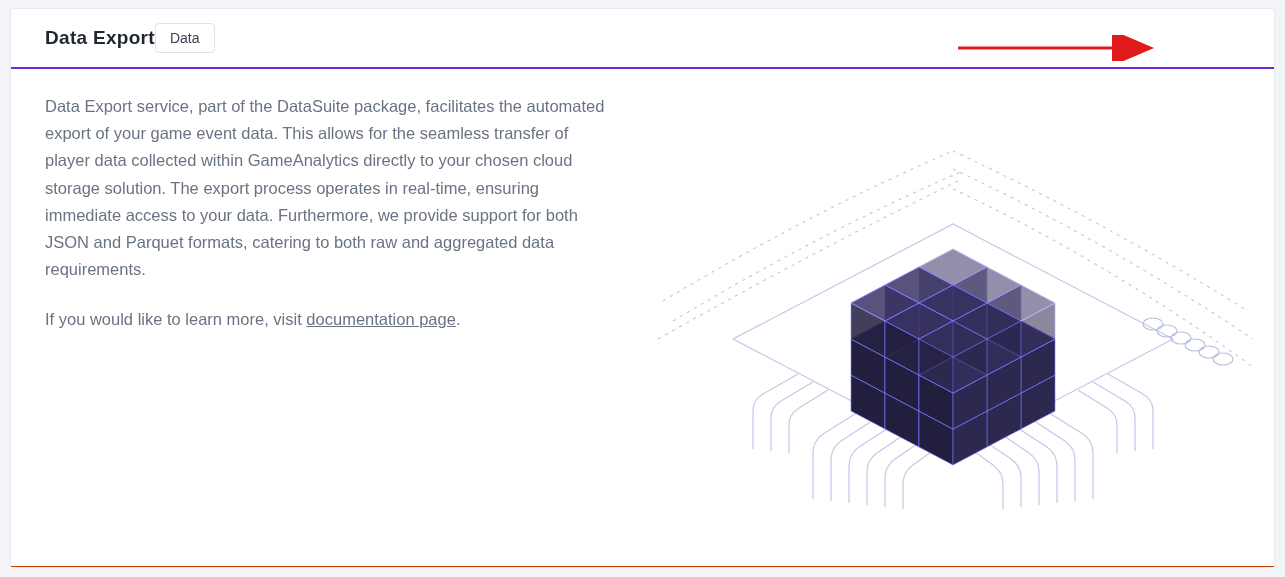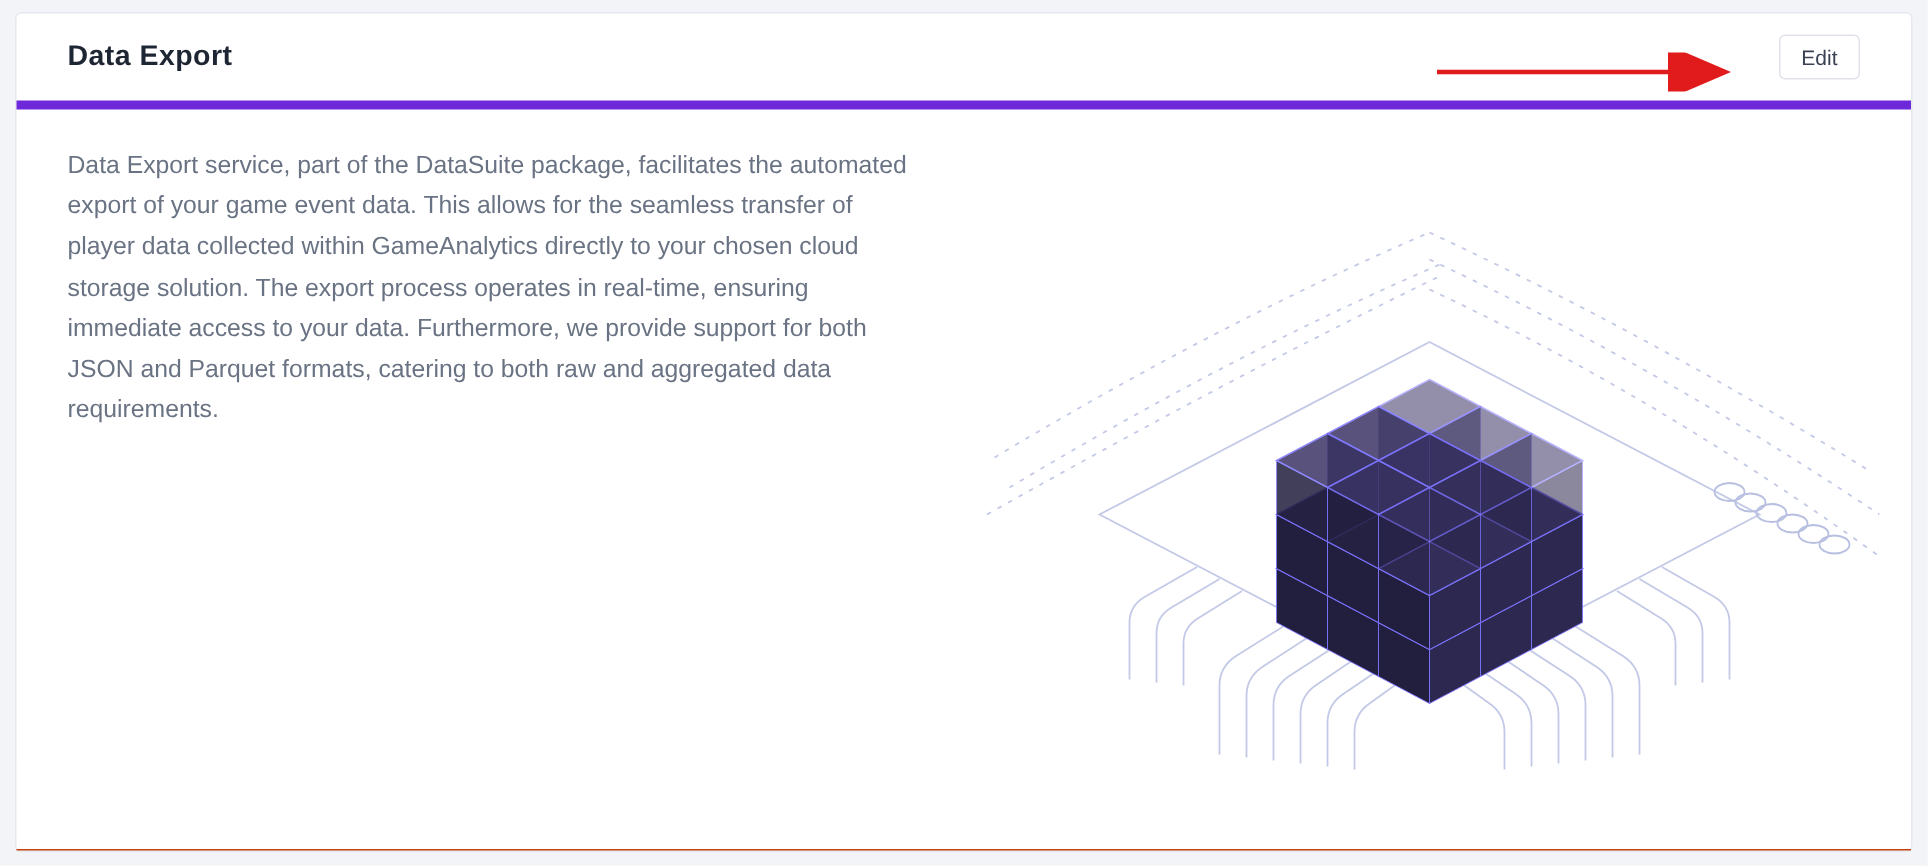--- a/index.html
+++ b/index.html
@@ -1,51 +1,54 @@
 <!DOCTYPE html>
 <html><head>
 <meta charset="utf-8">
 <style>
 html,body{margin:0;padding:0;background:#f3f4f7;font-family:'Segoe UI',Arial,sans-serif}
 .page{width:1285px;height:577px;box-sizing:border-box;padding:8px 10px}
 .card{background:#fff;border:1px solid #e6e8ef;border-radius:4px;height:560px;box-sizing:border-box;display:flex;flex-direction:column}
-.card-header{display:flex;align-items:center;justify-content:space-between;padding:14px 34px 14px 34px;border-bottom:6px solid #6d28d9;position:relative}
+.card-header{display:flex;align-items:center;padding:14px 34px 14px 34px;border-bottom:2px solid #6d28d9;position:relative}
 .card-title{font-size:19px;font-weight:700;color:#1f2633;letter-spacing:.3px}
 .edit-btn{background:#fff;border:1px solid #dfe2ea;color:#3a4152;font-size:14px;padding:6px 14px;border-radius:4px;cursor:pointer}
 .arrow-annot{position:absolute;right:106px;top:26px;pointer-events:none}
 .card-body{display:flex;flex:1;min-height:0;border-bottom:1px solid #c2410c}
 .text-col{width:620px;padding:24px 20px 24px 34px;box-sizing:border-box;color:#6a7383;line-height:1.65;font-size:16.5px}
 .text-col p{margin:0 0 22px 0}
 a.doc-link{color:#6a7383;text-decoration:underline;cursor:pointer}
 .illus-col{flex:1;display:flex;align-items:flex-start;justify-content:center;padding-top:0;overflow:hidden}
 .illus-col svg{display:block}
 </style>
 </head>
 <body>
 
 <div class="page">
 <div class="card">
 
   <div class="card-header">
     <div class="card-title">Data Export</div>
-    <button class="edit-btn">Edit</button>
+    <button class="edit-btn">Data</button>
 
     <svg class="arrow-annot" width="210" height="26">
       <defs>
         <marker id="ah" markerWidth="14" markerHeight="12" refX="12" refY="6" orient="auto">
           <path d="M0,0 L14,6 L0,12 Z" fill="#e11b1b"></path>
         </marker>
       </defs>
       <line x1="0" y1="13" x2="190" y2="13" stroke="#e11b1b" stroke-width="3" marker-end="url(#ah)"></line>
     </svg>
   </div>
 
   <div class="card-body">
     <div class="text-col">
       <p>Data Export service, part of the DataSuite package, facilitates the automated export of your game event data. This allows for the seamless transfer of player data collected within GameAnalytics directly to your chosen cloud storage solution. The export process operates in real-time, ensuring immediate access to your data. Furthermore, we provide support for both JSON and Parquet formats, catering to both raw and aggregated data requirements.</p>
+      <p>
+        <span>If you would like to learn more, visit </span><a class="doc-link">documentation page</a><span>.</span>
+      </p>
     </div>
 
     <div class="illus-col">
       <svg width="600" height="480" viewBox="0 0 600 480">
         <g stroke="#c3c9e6" stroke-width="1.2" fill="none">
 
           <path d="M10 232 q150 -90 290 -150" stroke-dasharray="3 5"></path>
           <path d="M20 252 q150 -90 290 -150" stroke-dasharray="3 5"></path>
           <path d="M5 270 q160 -90 300 -158" stroke-dasharray="3 5"></path>
 

